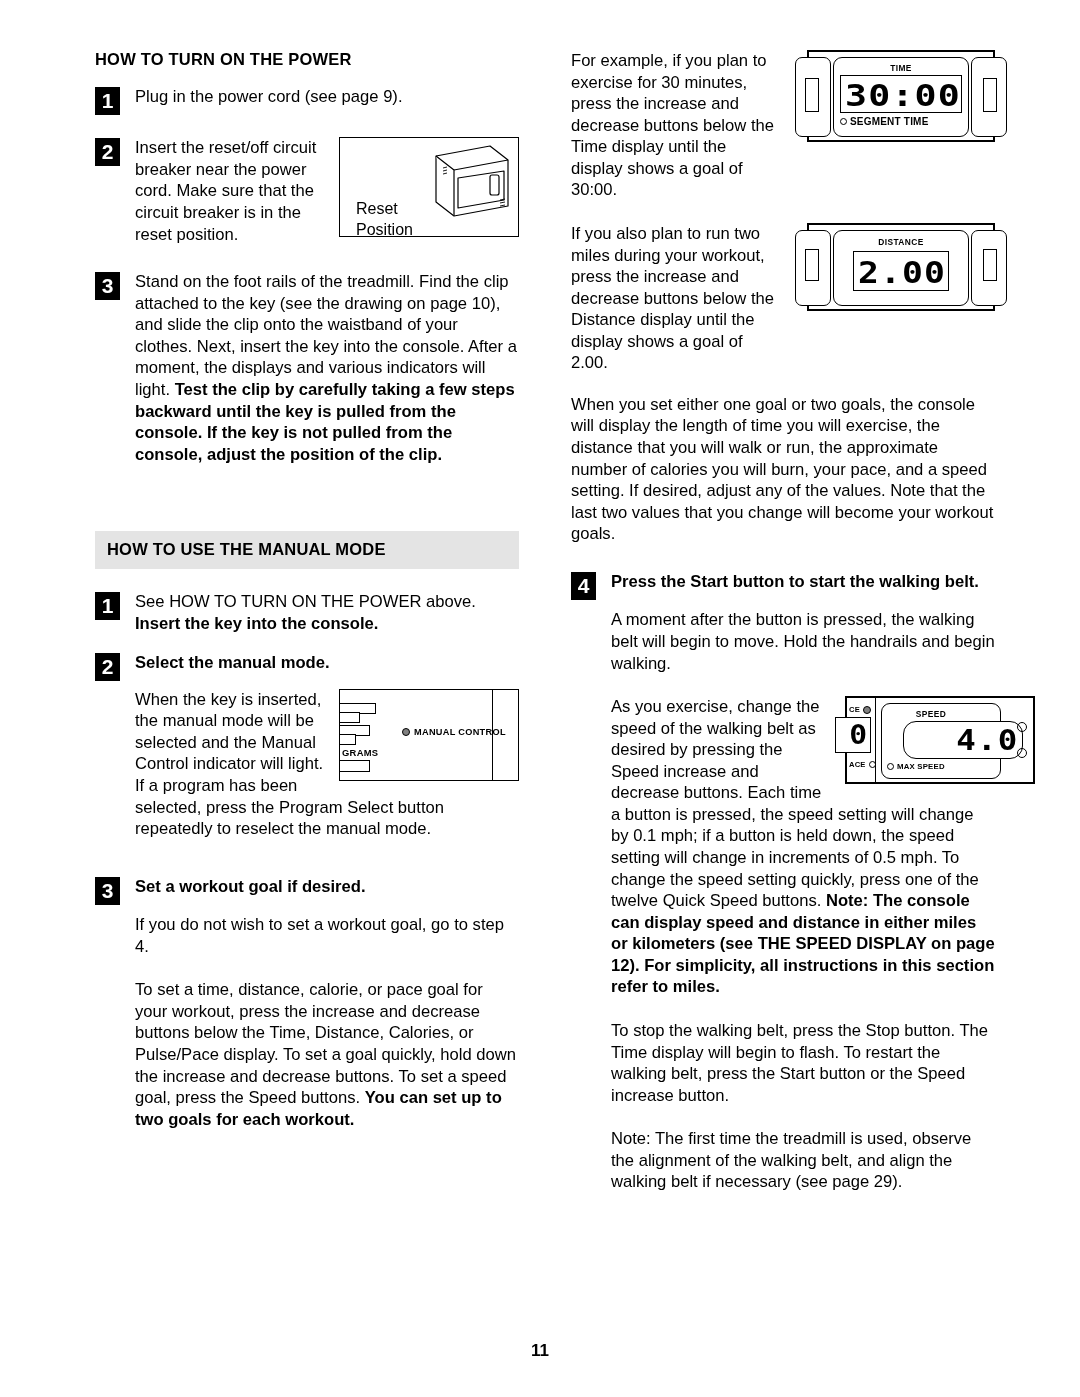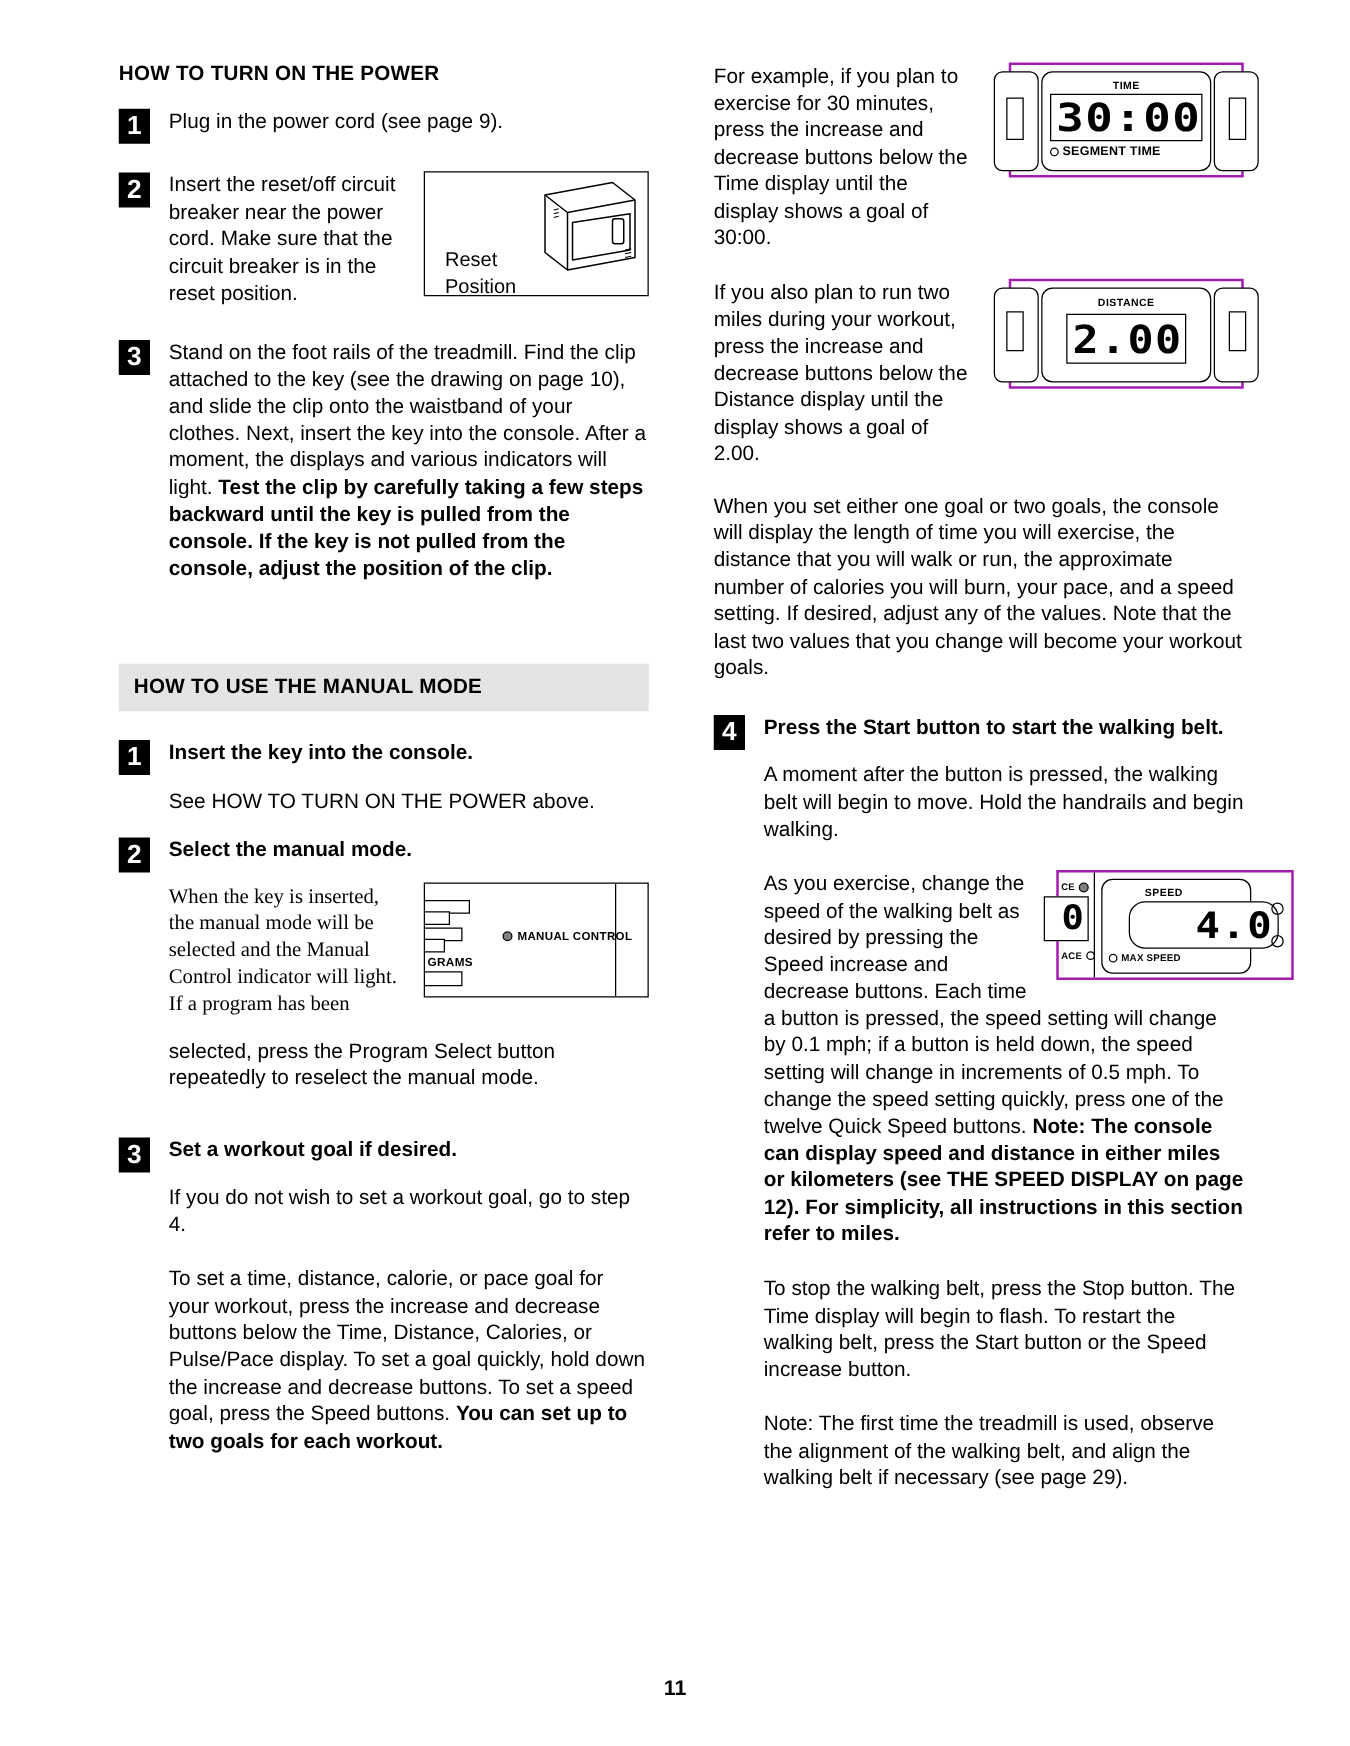--- a/index.html
+++ b/index.html
@@ -95,21 +95,21 @@
     left: 16px;
     top: 24px;
     font-size: 16px;
     line-height: 1.28;
     margin-top: 37px;
   }
   .reset-fig svg { position: absolute; right: 4px; top: 6px; }
 
   
   .console-fig {
-    border: 2px solid #a21caf;
+    border: 2px solid #000000;
     background: #fff;
     position: relative;
   }
   .cf-time { width: 188px; height: 92px; }
   .cf-dist { width: 188px; height: 88px; }
   .cf-speed { width: 190px; height: 88px; }
 
   .cf-inner {
     position: absolute;
     border: 1.4px solid #000;
@@ -273,22 +273,22 @@
         <div class="body" style="padding-left:40px;">
           <p class="t tight"><span>Stand on the foot rails of the treadmill. Find the clip attached to the key (see the drawing on page 10), and slide the clip onto the waistband of your clothes. Next, insert the key into the console. After a moment, the displays and various indicators will light. </span><b>Test the clip by carefully taking a few steps backward until the key is pulled from the console. If the key is not pulled from the console, adjust the position of the clip.</b></p>
         </div>
       </div>
 
       <h2 class="section-head shaded" style="margin-top:66px;">HOW TO USE THE MANUAL MODE</h2>
 
       <div class="step" style="margin-bottom:18px;">
         <div class="num">1</div>
         <div class="body">
+          <p class="t tight">See HOW TO TURN ON THE POWER above.</p>
           <p class="t b" style="margin-bottom:17px;">Insert the key into the console.</p>
-          <p class="t tight">See HOW TO TURN ON THE POWER above.</p>
         </div>
       </div>
 
       <div class="step" style="margin-bottom:18px;">
         <div class="num">2</div>
         <div class="body">
           <p class="t b" style="margin-bottom:15px;">Select the manual mode.</p>
 
           <div class="fig-right" style="margin-left:12px;">
             <div class="manual-fig">
@@ -299,21 +299,21 @@
               <div class="smallbox" style="left:-14px; top:44px; width:30px; height:11px;"></div>
               <div class="smallbox" style="left:-6px; top:70px; width:36px; height:12px;"></div>
               <div class="mc-label">
                 <span class="dot-f"></span>
                   <span>MANUAL CONTROL</span>
               </div>
               <div class="grams">GRAMS</div>
             </div>
           </div>
 
-          <p class="t tight" style="width:200px; margin-bottom:16px;font-family:Liberation Serif, serif;">When the key is inserted, the manual mode will be selected and the Manual Control indicator will light. If a program has been</p>
+          <p class="t tight" style="width:200px; margin-bottom:0;">When the key is inserted, the manual mode will be selected and the Manual Control indicator will light. If a program has been</p>
           <div style="clear:both;"></div>
           <p class="t tight" style="margin-top:0;">selected, press the Program Select button repeatedly to reselect the manual mode.</p>
         </div>
       </div>
 
       <div class="step" style="margin-top:36px;">
         <div class="num">3</div>
         <div class="body">
           <p class="t b" style="margin-bottom:17px;">Set a workout goal if desired.</p>
           <p class="t" style="margin-bottom:22px;">If you do not wish to set a workout goal, go to step 4.</p>

